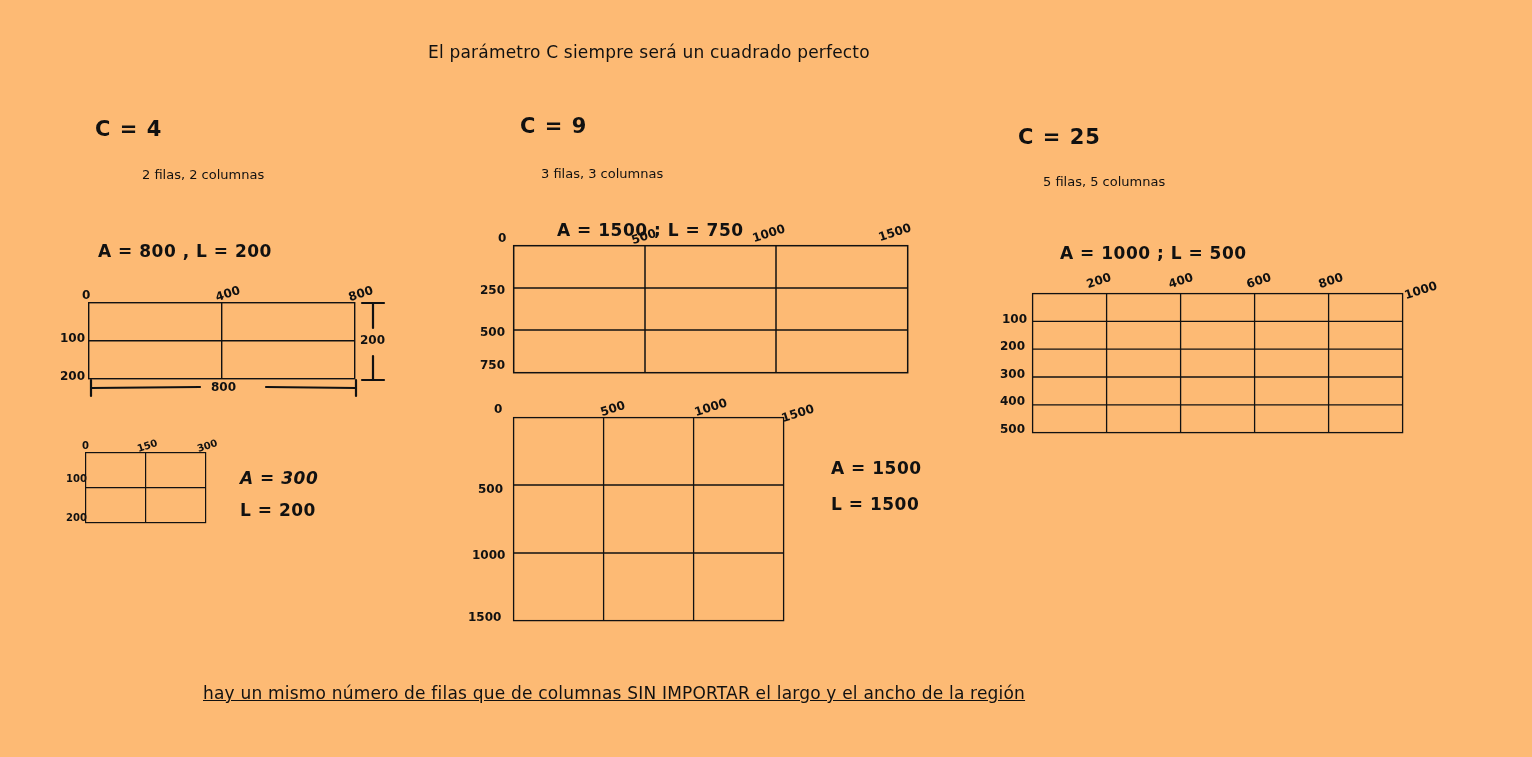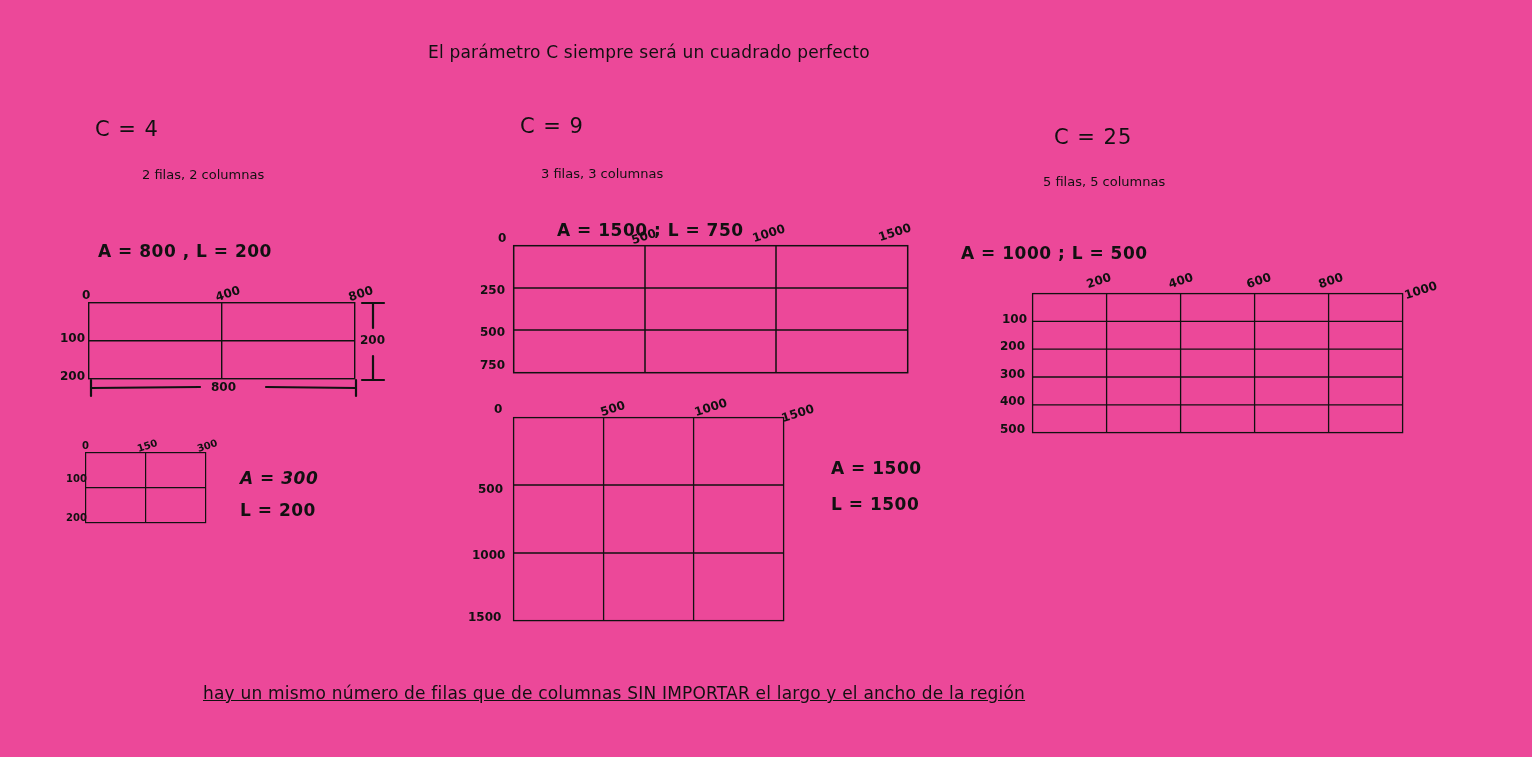--- a/index.html
+++ b/index.html
@@ -4,38 +4,38 @@
 <style>
   html, body {
     margin: 0;
     padding: 0;
     background: #ffffff;
   }
   #page {
     position: relative;
     width: 1532px;
     height: 757px;
-    background: #ec4899;
+    background: #fdba74;
     font-family: "DejaVu Sans", sans-serif;
     color: #1a1a1a;
     overflow: hidden;
   }
   .txt {
     position: absolute;
     white-space: nowrap;
     color: #111111;
     font-family: "DejaVu Sans", sans-serif;
   }
   .title {
     font-size: 17px;
     letter-spacing: .2px;
   }
   .c-label {
     font-size: 21px;
-    font-weight: 400;
+    font-weight: 700;
     letter-spacing: 1px;
   }
   .sub-label {
     font-size: 13px;
   }
   .al-label {
     font-size: 17px;
     font-weight: 600;
     letter-spacing: .5px;
     margin-top: 16px;
@@ -184,23 +184,23 @@
   <div class="txt tick-rot" style="left:603px; top:405px;">500</div>
   <div class="txt tick-rot" style="left:697px; top:405px;">1000</div>
   <div class="txt tick-rot" style="left:784px; top:411px;">1500</div>
   <div class="txt tick" style="left:478px; top:482px;">500</div>
   <div class="txt tick" style="left:472px; top:548px;">1000</div>
   <div class="txt tick" style="left:468px; top:610px;">1500</div>
 
   <div class="txt al-label" style="left:831px; top:442px;">A = 1500</div>
   <div class="txt al-label" style="left:831px; top:478px;">L = 1500</div>
 
-  <div class="txt c-label" style="left:1018px; top:125px;margin-left:36px;">C = 25</div>
+  <div class="txt c-label" style="left:1018px; top:125px;">C = 25</div>
   <div class="txt sub-label" style="left:1043px; top:174px;">5 filas, 5 columnas</div>
-  <div class="txt al-label" style="left:961px; top:227px;text-align:right;">A = 1000 ;  L = 500</div>
+  <div class="txt al-label" style="left:1060px; top:227px;text-align:right;">A = 1000 ;  L = 500</div>
 
   <div class="grid" style="left:1032px; top:293px;">
     <svg width="374" height="143" viewBox="0 0 374 143">
       <g stroke="#111" stroke-width="1.3" fill="none">
         <rect x="0.6" y="0.6" width="370" height="139"></rect>
         <line x1="74.6" y1="0.6" x2="74.6" y2="139.6"></line>
         <line x1="148.6" y1="0.6" x2="148.6" y2="139.6"></line>
         <line x1="222.6" y1="0.6" x2="222.6" y2="139.6"></line>
         <line x1="296.6" y1="0.6" x2="296.6" y2="139.6"></line>
         <line x1="0.6" y1="28.4" x2="370.6" y2="28.4"></line>

